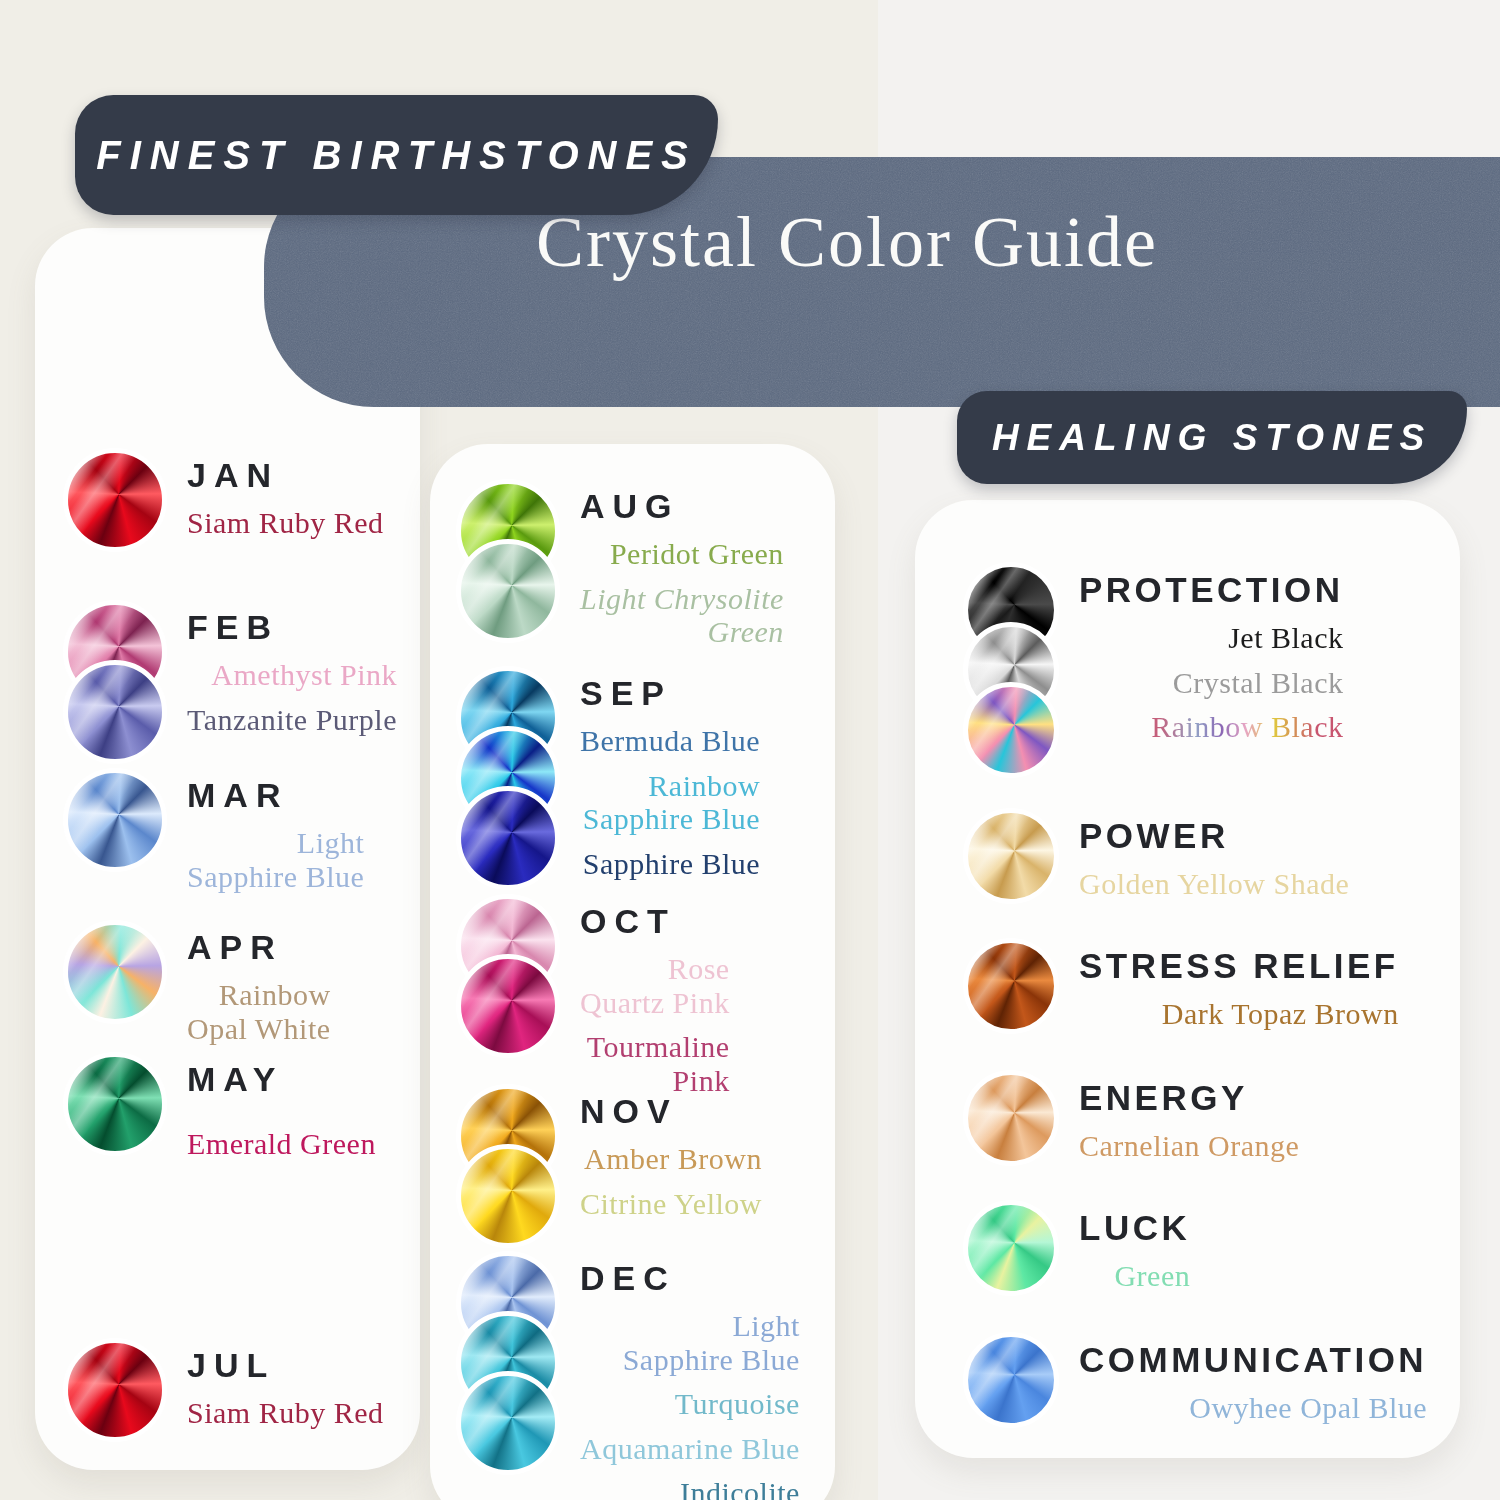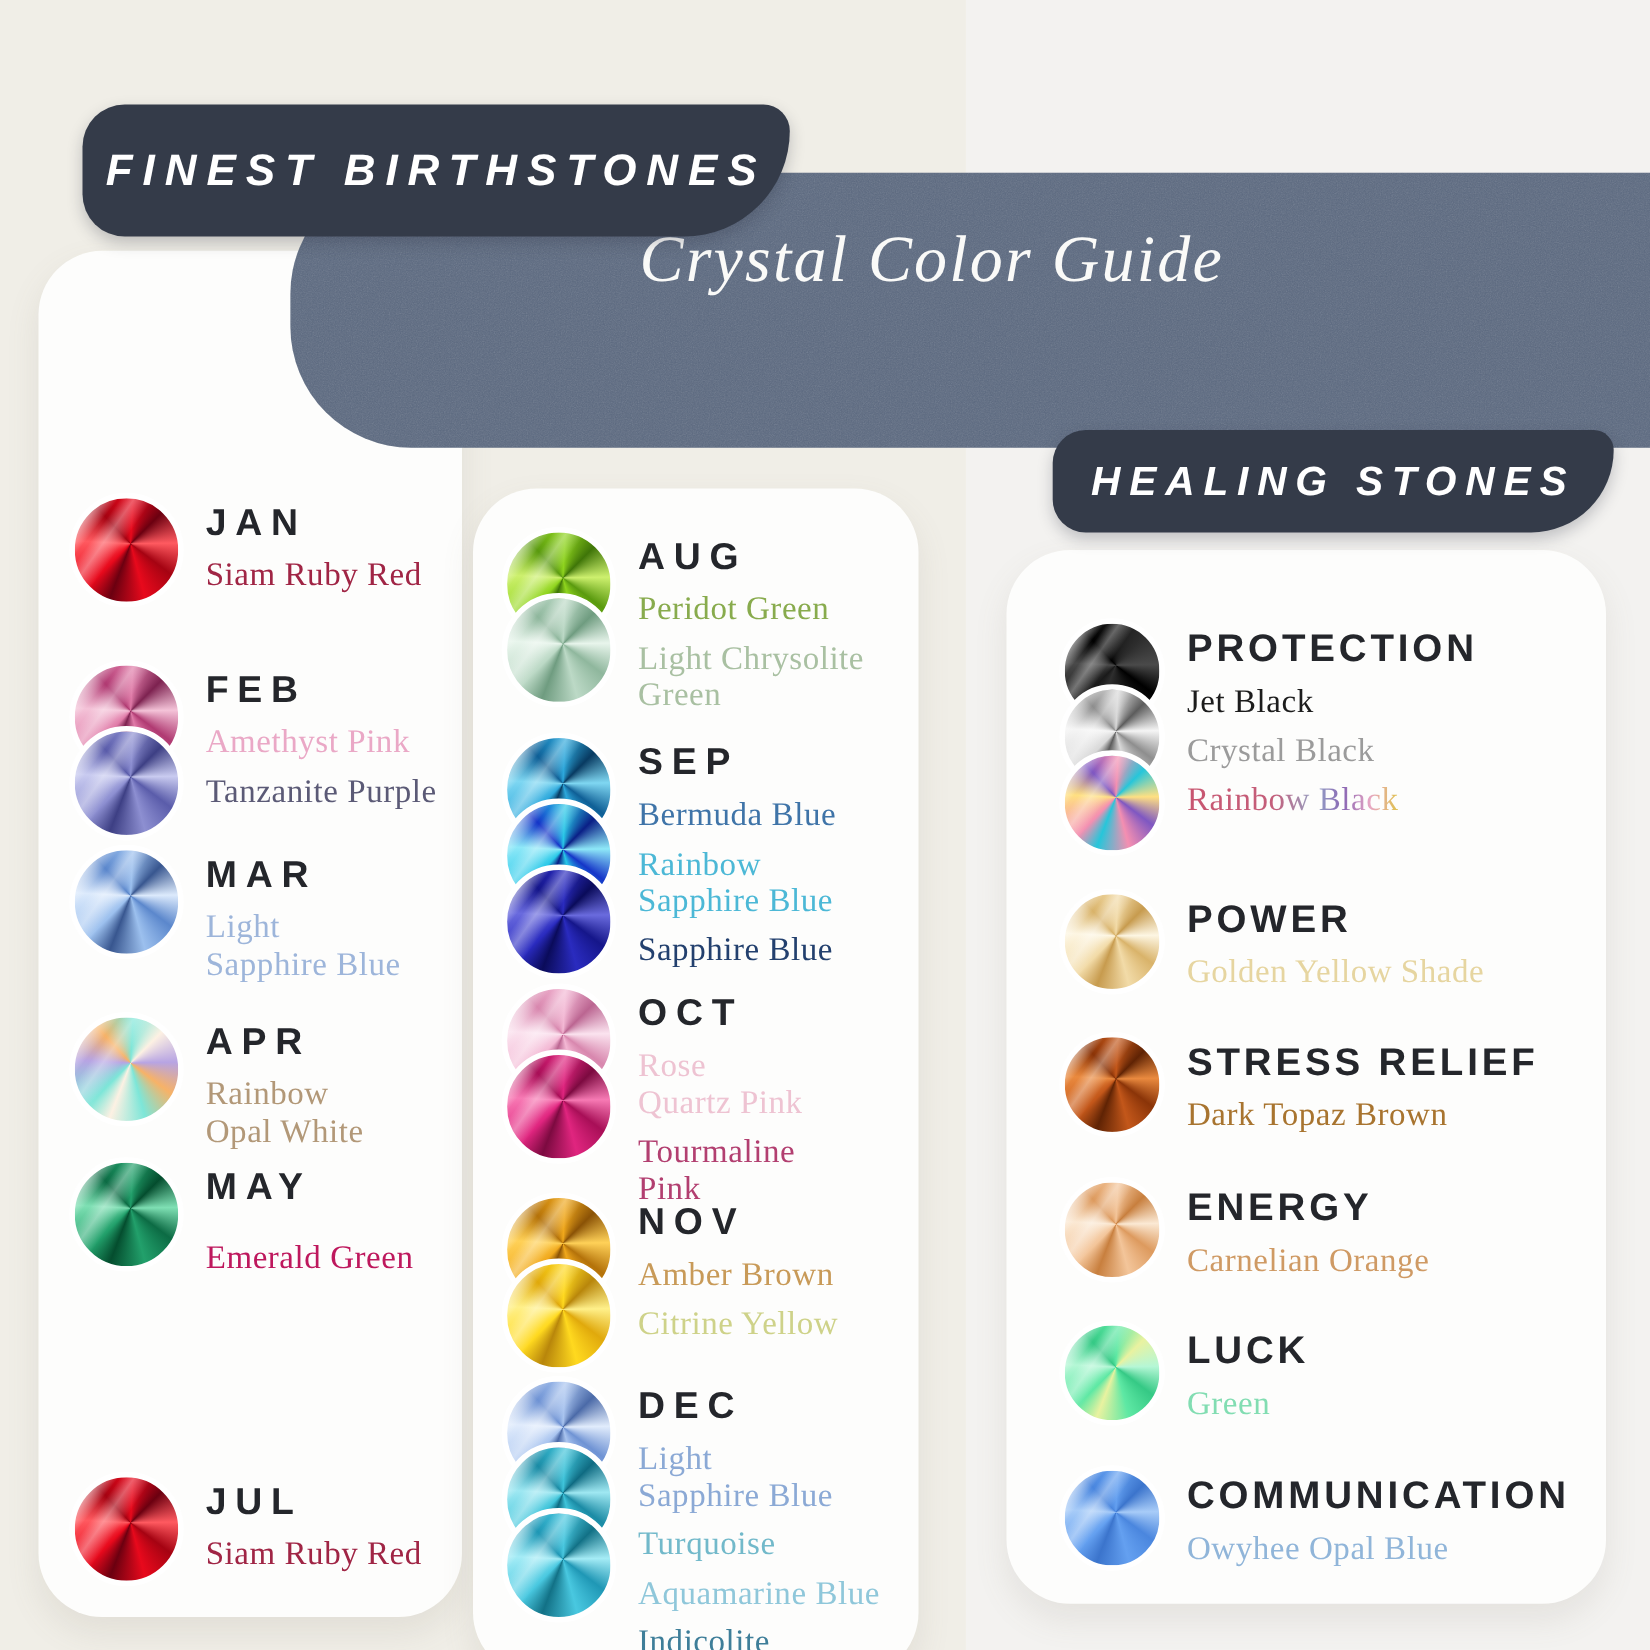--- a/index.html
+++ b/index.html
@@ -8,22 +8,22 @@
   #stage{position:absolute;inset:0;}
 
   .bg-right{position:absolute;left:878px;top:0;width:622px;height:1500px;background:#f3f2f0;}
 
   
   .banner{position:absolute;left:264px;top:157px;width:1236px;height:250px;
           background:#5b6980;border-radius:110px 0 0 110px;z-index:3;}
   .banner svg.noise{position:absolute;inset:0;width:100%;height:100%;
           border-radius:110px 0 0 110px;pointer-events:none;}
   .banner h1{position:absolute;left:0;right:70px;top:44px;margin:0;text-align:center;
-          font-family:"Liberation Serif",serif;font-weight:400;font-size:60px;
-          letter-spacing:2px;color:#fafaf8;z-index:2;font-style:italic;}
+          font-family:"Liberation Serif",serif;font-weight:400;font-size:72px;
+          letter-spacing:2px;color:#fafaf8;z-index:2;}
 
   
   .badge{position:absolute;background:#343b49;color:#ffffff;z-index:5;
          display:flex;align-items:center;justify-content:center;
          font-style:italic;font-weight:bold;
          box-shadow:0 6px 14px rgba(40,45,60,.25);}
   .badge span{white-space:nowrap;}
   .badge-left{left:75px;top:95px;width:643px;height:120px;
          border-radius:48px 30px 120px 48px;font-size:40px;letter-spacing:9px;}
   .badge-right{left:933px;top:391px;width:510px;height:93px;
@@ -48,21 +48,21 @@
            var(--c) 224deg,var(--b) 262deg,var(--a) 300deg,var(--d) 336deg,var(--a) 360deg);}
   .gem + .gem{margin-top:-44px;}
   .card-right .gem{width:86px;height:86px;}
   .card-right .gem + .gem{margin-top:-36px;}
 
   .txt{margin-left:20px;padding-top:8px;}
   .month{font-size:34px;font-weight:bold;letter-spacing:8px;color:#24262b;}
   .card-right .month{font-size:35px;letter-spacing:3.5px;}
   .stone{font-family:"Liberation Serif",serif;font-size:30px;line-height:1.12;
          margin-top:11px;letter-spacing:.5px;}
-  .stone div{white-space:nowrap;}
+  .stone div{white-space:nowrap;text-align:right;}
   .rainbow-text{background:linear-gradient(90deg,#c8556f 0%,#c45f7b 30%,#93a3c6 44%,
          #8b67b4 54%,#e7a6c4 63%,#dfc63f 74%,#c8556f 90%);
          -webkit-background-clip:text;background-clip:text;color:transparent !important;}
 </style>
 </head>
 <body>
 
 <div id="stage">
 
   <div class="bg-right"></div>
@@ -164,21 +164,21 @@
       <div class="entry" style="top: 35px; left: 26px;">
         <div class="gems">
           <div class="gem" style="--a: #8fd41e; --b: #5a9a0f; --c: #cdf06e; --d: #3f7508;"></div>
           <div class="gem" style="--a: #bcd9c6; --b: #8fb79d; --c: #e8f5ec; --d: #6f9c80;"></div>
         </div>
         <div class="txt">
           <div class="month birth">AUG</div>
           <div class="stone" style="color: rgb(136, 171, 77);">
             <div>Peridot Green</div>
           </div>
-          <div class="stone" style="color: rgb(169, 192, 162);">
+          <div class="stone" style="color: rgb(169, 192, 162); font-style: italic;">
             <div>Light Chrysolite</div>
             <div>Green</div>
           </div>
         </div>
       </div>
       <div class="entry" style="top: 222px; left: 26px;">
         <div class="gems">
           <div class="gem" style="--a: #2da8dc; --b: #0f5f96; --c: #7fd7f2; --d: #083a61;"></div>
           <div class="gem" style="--a: #28c8e8; --b: #1535c8; --c: #8ee8f8; --d: #0a1f86;"></div>
           <div class="gem" style="--a: #2a2bbf; --b: #15168a; --c: #6a6bde; --d: #0a0b5a;"></div>

